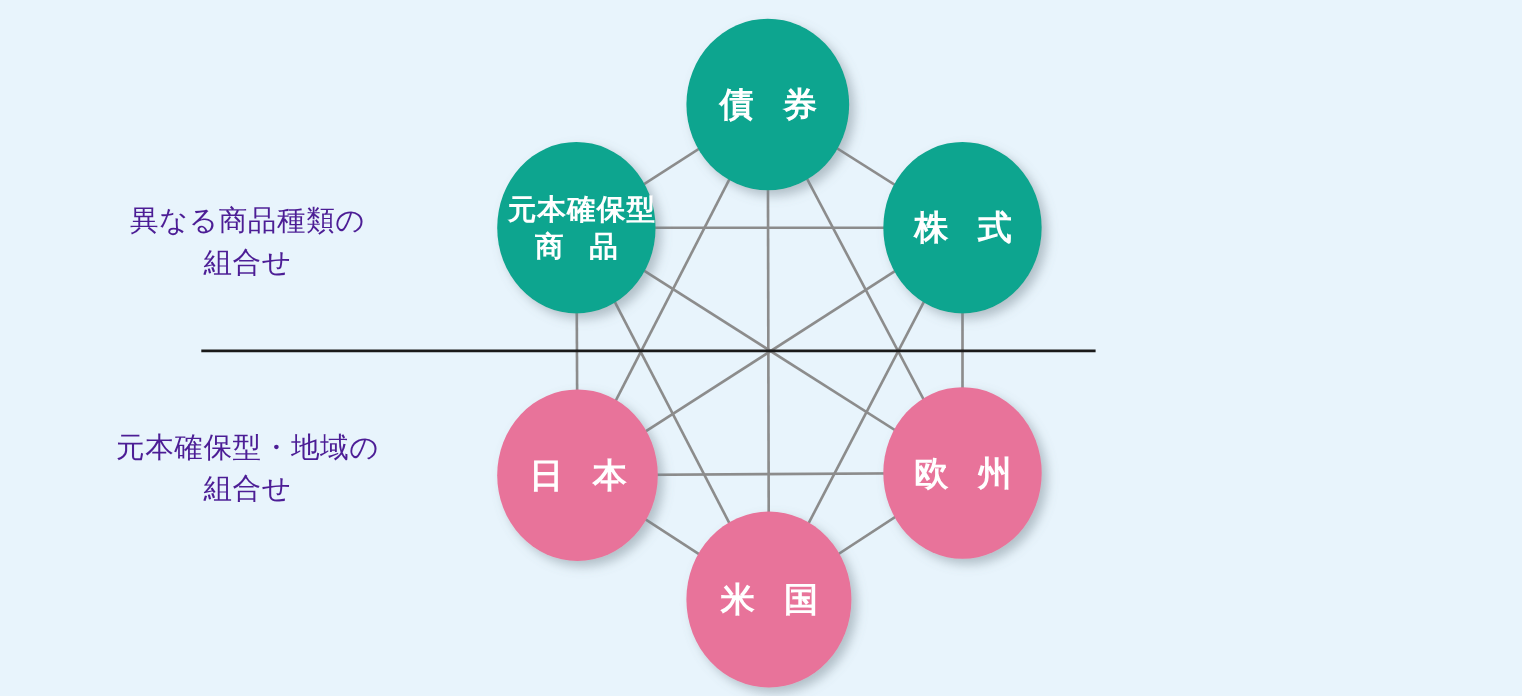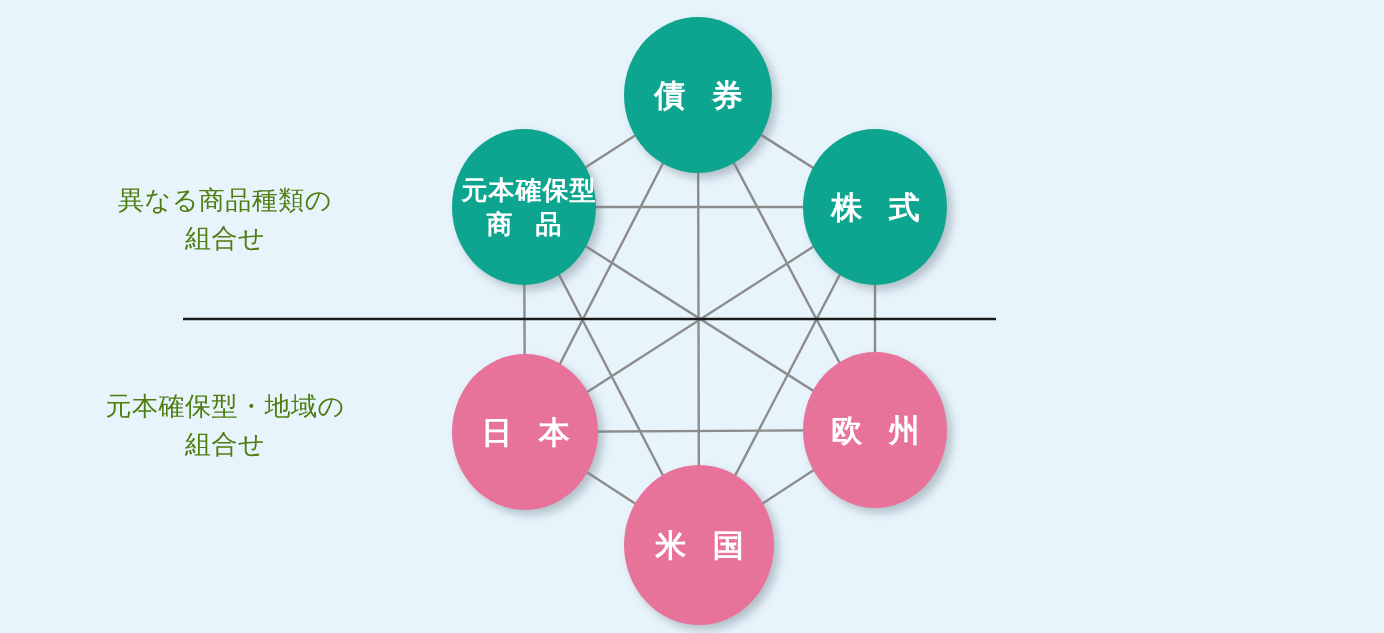--- a/index.html
+++ b/index.html
@@ -22,21 +22,21 @@
   #diagram-svg {
     position: absolute;
     left: 0;
     top: 0;
     width: 1384px;
     height: 633px;
   }
   .side-label {
     position: absolute;
     text-align: center;
-    color: #4d7c0f;
+    color: #4c1d95;
     font-size: 26px;
     line-height: 1.45;
     font-weight: 500;
     letter-spacing: 0.5px;
     white-space: pre-line;
     width: 330px;
   }
   #label-product-types {
     left: 60px;
     top: 182px;

